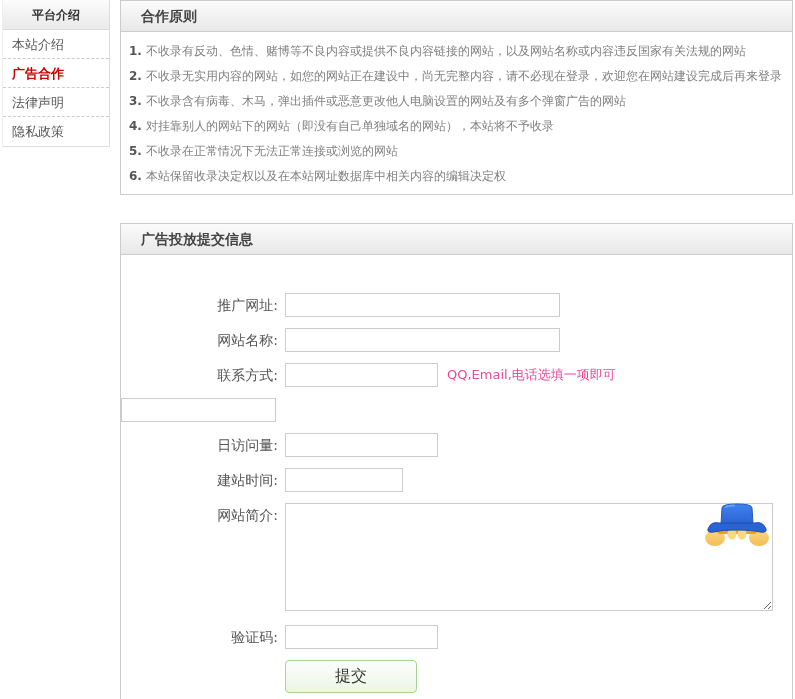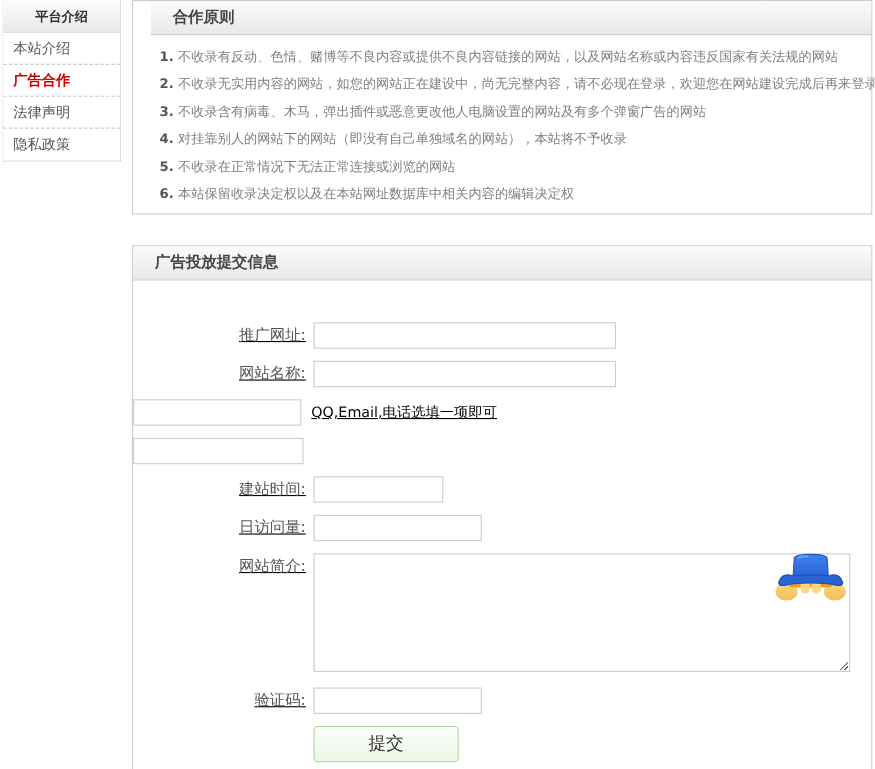--- a/index.html
+++ b/index.html
@@ -19,35 +19,35 @@
   .sidebar-item:last-child { border-bottom:none; }
   .sidebar-item.active { color:#cc0000; font-weight:bold; }
 
   
   .main { position:absolute; left:120px; top:0; width:673px; }
   .panel { border:1px solid #ccc; background:#fff; }
   .panel-header { height:31px; line-height:31px; padding-left:20px;
                   background:linear-gradient(#fbfbfb,#e8e8e8);
                   border-bottom:1px solid #ccc;
                   font-size:14px; font-weight:bold; color:#444; }
-  .panel-rules { height:195px;padding-left:16px; }
+  .panel-rules { height:195px; }
   .rules { padding:11px 10px 0 8px; }
   .rule { font-size:12px; line-height:17px; margin-bottom:8px; color:#808080; white-space:nowrap; }
   .rule-num { font-weight:bold; color:#555; margin-right:4px; }
 
   .panel-form { margin-top:28px; height:476px; border-bottom:none; }
-  .form-area { padding-top:38px;text-decoration:underline; }
+  .form-area { padding-top:38px; }
   .form-row { display:flex; align-items:center; margin-bottom:11px; }
   .form-row.top { align-items:flex-start; margin-bottom:14px; }
   .form-label { width:157px; text-align:right; margin-right:7px;
                 font-size:14px; color:#555; line-height:24px; flex:none; }
   .txt { height:24px; border:1px solid #ccc; background:#fff; font-size:13px;
          padding:2px 4px; color:#333; outline:none; font-family:inherit; }
   .w275 { width:275px; } .w155 { width:155px; } .w153 { width:153px; } .w118 { width:118px; }
-  .hint { font-size:13px; color:#000000; margin-left:9px; white-space:nowrap;text-align:center; }
+  .hint { font-size:13px; color:#ec4899; margin-left:9px; white-space:nowrap;text-align:center; }
   .desc { width:488px; height:108px; border:1px solid #ccc; font-size:13px; padding:3px 4px;
           color:#333; outline:none; font-family:inherit; resize:both; }
   .submit-row { padding-left:164px; margin-top:11px; }
   .submit-btn { width:132px; height:33px; border:1px solid #a8d49a; border-radius:4px;
                 background:linear-gradient(#fdfdfd,#ebf6e3); font-size:16px; color:#333;
                 font-family:inherit; cursor:pointer; }
 
   
   .mascot { position:absolute; left:704px; top:503px; width:66px; height:45px; z-index:5; }
 </style>
@@ -86,36 +86,37 @@
           <span class="form-label">推广网址:</span>
           <input class="txt w275" type="text" value="" style="">
         </div>
 
         <div class="form-row">
           <span class="form-label">网站名称:</span>
           <input class="txt w275" type="text" value="" style="">
         </div>
 
         <div class="form-row">
+          <span class="form-label">联系方式:</span>
           <input class="txt w153" type="text" value="" style="">
           <span class="hint">QQ,Email,电话选填一项即可</span>
         </div>
 
         <div class="form-row">
           <input class="txt w155" type="text" value="" style="">
         </div>
 
         <div class="form-row">
-          <span class="form-label">建站时间:</span>
-          <input class="txt w118" type="text" value="" style="">
+          <span class="form-label">日访问量:</span>
+          <input class="txt w153" type="text" value="" style="">
         </div>
 
         <div class="form-row">
-          <span class="form-label">日访问量:</span>
-          <input class="txt w153" type="text" value="" style="">
+          <span class="form-label">建站时间:</span>
+          <input class="txt w118" type="text" value="" style="">
         </div>
 
         <div class="form-row top">
           <span class="form-label">网站简介:</span>
           <textarea class="desc" style=""></textarea>
         </div>
 
         <div class="form-row">
           <span class="form-label">验证码:</span>
           <input class="txt w153" type="text" value="" style="">

